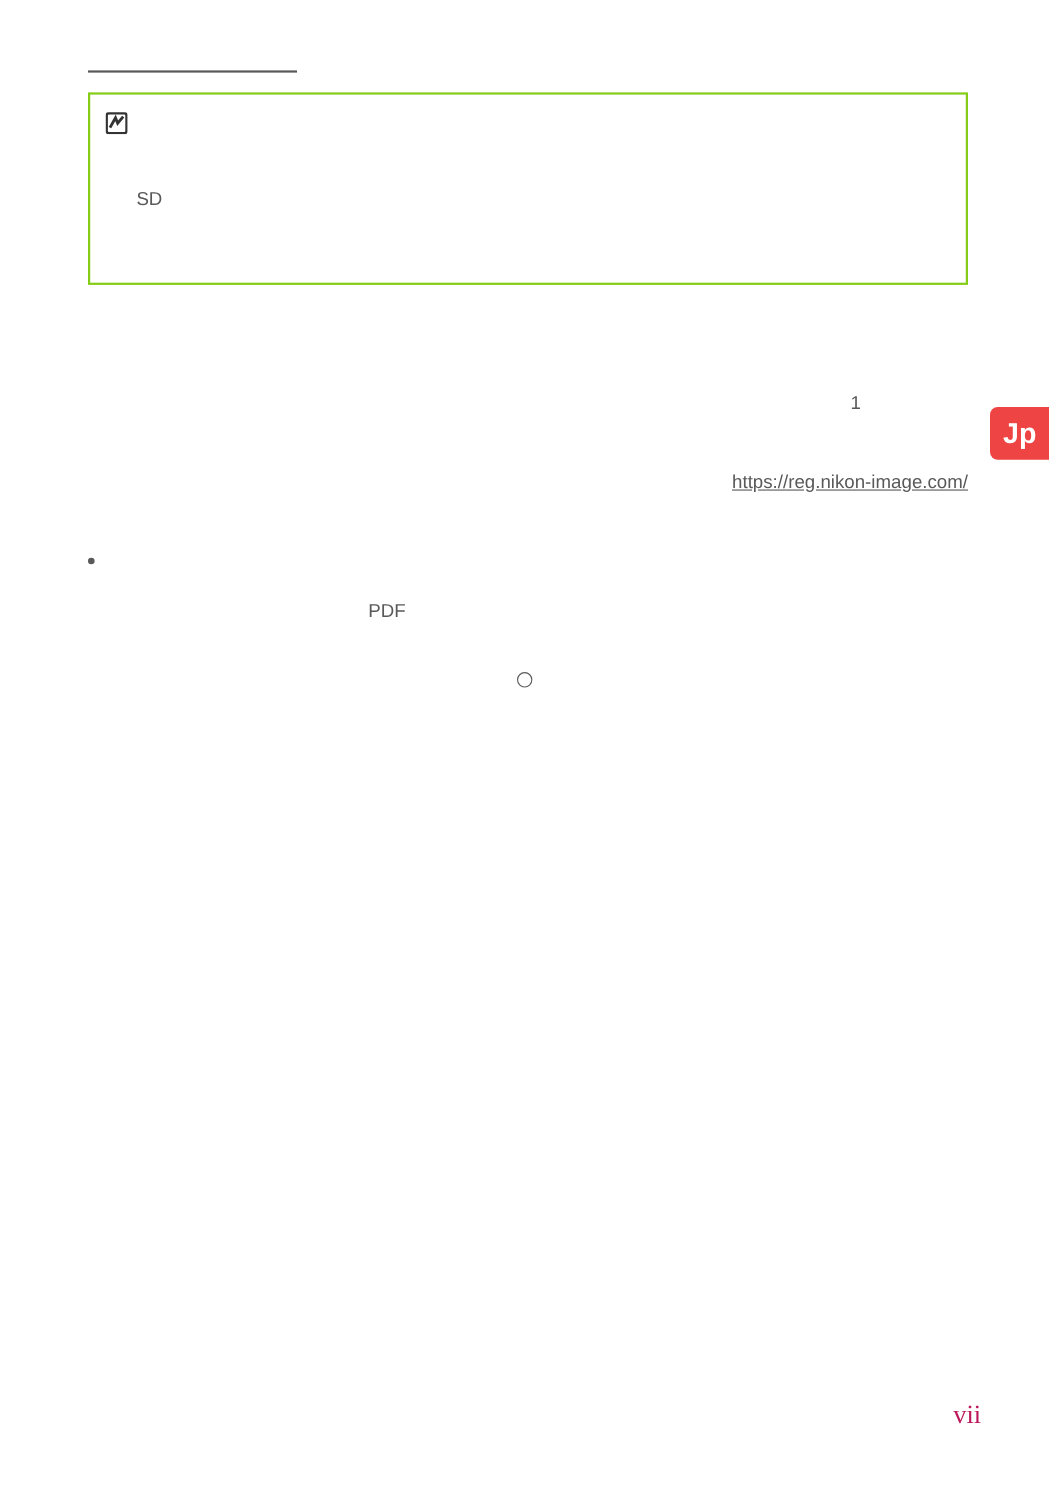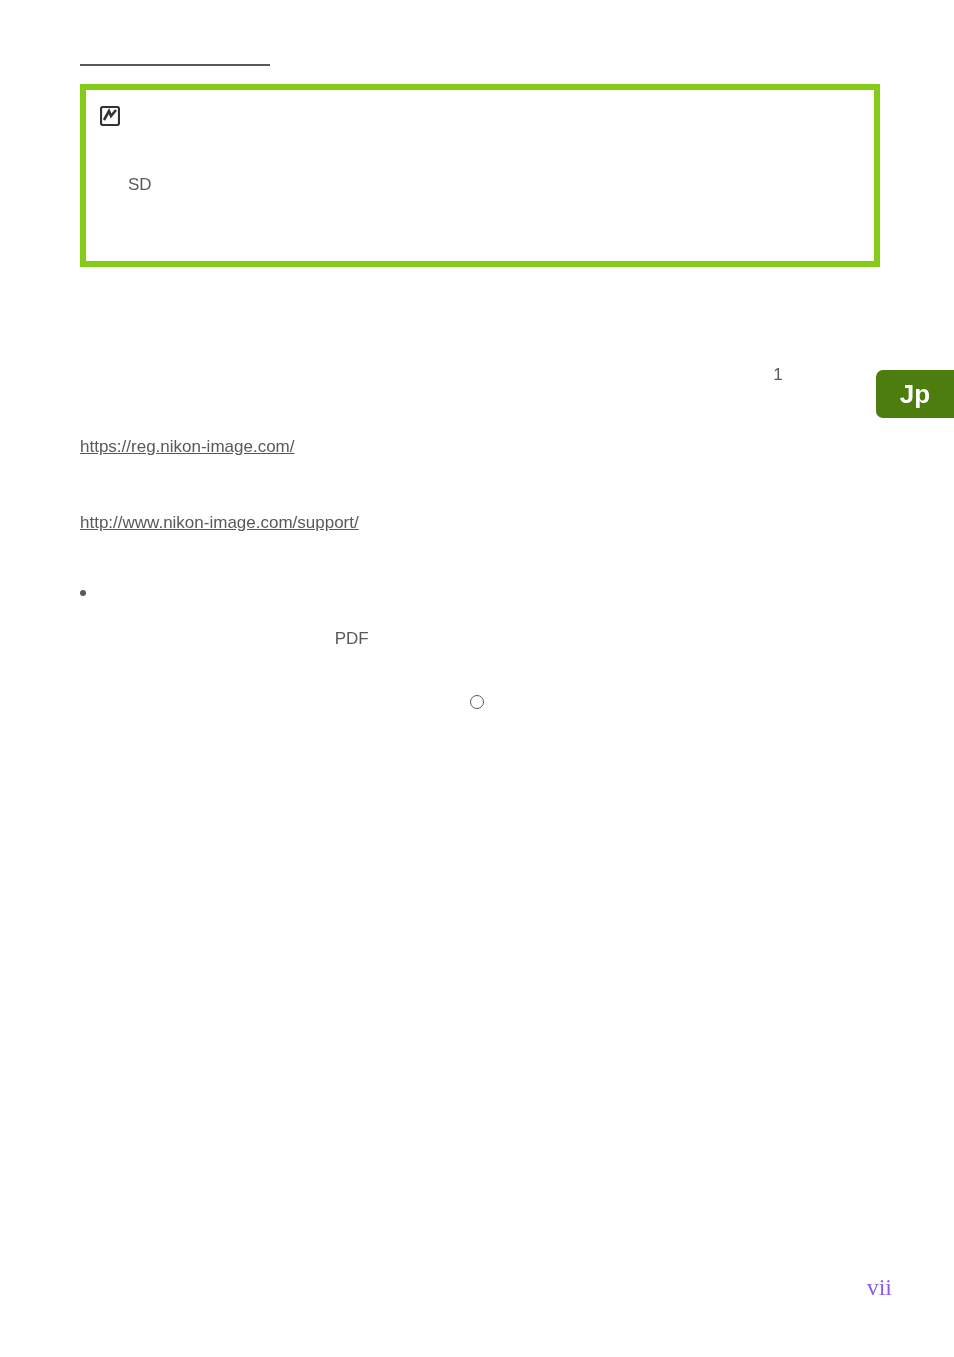--- a/index.html
+++ b/index.html
@@ -17,21 +17,21 @@
       top: 58px;
       width: 800px;
     }
     .title-rule {
       border-bottom: 2px solid #595959;
       width: 190px;
       height: 8px;
       margin-bottom: 18px;
     }
     .info-box {
-      border: 6px solid #84cc16;
+      border: 2px solid #84cc16;
       padding: 14px 18px 18px 14px;
       margin-bottom: 30px;
     }
     .info-box-header {
       display: flex;
       align-items: flex-start;
       gap: 8px;
     }
     .nikon-icon {
       width: 20px;
@@ -58,20 +58,21 @@
     .link {
       text-decoration: underline;
       color: #595959;
     }
     .indented-links {
       padding-left: 0;
       margin-top: 36px;
     }
     .indented-links .row {
       margin-bottom: 40px;
+      text-align: right;
     }
     .bullet-row {
       display: flex;
       align-items: flex-start;
       gap: 24px;
       margin-top: 40px;
     }
     .bullet-dot {
       width: 6px;
       height: 6px;
@@ -92,40 +93,40 @@
       border-radius: 50%;
       vertical-align: -1px;
     }
     .pdf-line {
       padding-left: 20px;
     }
     .lang-tab {
       position: absolute;
       right: 0;
       top: 370px;
-      width: 78px;
+      width: 54px;
       height: 48px;
-      background: #4d7c0f;
+      background: #ef4444;
       border-top-left-radius: 7px;
       border-bottom-left-radius: 7px;
       display: flex;
       align-items: center;
       justify-content: center;
     }
     .lang-tab span {
       color: #fff;
       font-size: 26px;
       font-weight: 600;
     }
     .page-num {
       position: absolute;
       right: 62px;
       bottom: 56px;
       font-size: 24px;
-      color: #8b5cf6;
+      color: #be185d;
       font-family: Georgia, "Times New Roman", serif;
     }
   </style>
 </head>
 <body>
 
 <div class="content">
 
   <div class="title-rule"></div>
 
@@ -147,23 +148,20 @@
     <div style="height:30px"></div>
     <div style="height:30px"></div>
     <div style="text-align:left; padding-left:690px;">
       <span class="num-1">1</span>
     </div>
 
     <div class="indented-links">
       <div class="row">
         <a class="link">https://reg.nikon-image.com/</a>
       </div>
-      <div class="row">
-        <a class="link">http://www.nikon-image.com/support/</a>
-      </div>
     </div>
 
     <div class="bullet-row">
       <div class="bullet-dot"></div>
       <div class="bullet-body">
         <div>&nbsp;</div>
         <div class="pdf-line">
           <span style="display:inline-block; width:200px;"></span>
           <span>PDF</span>
         </div>

